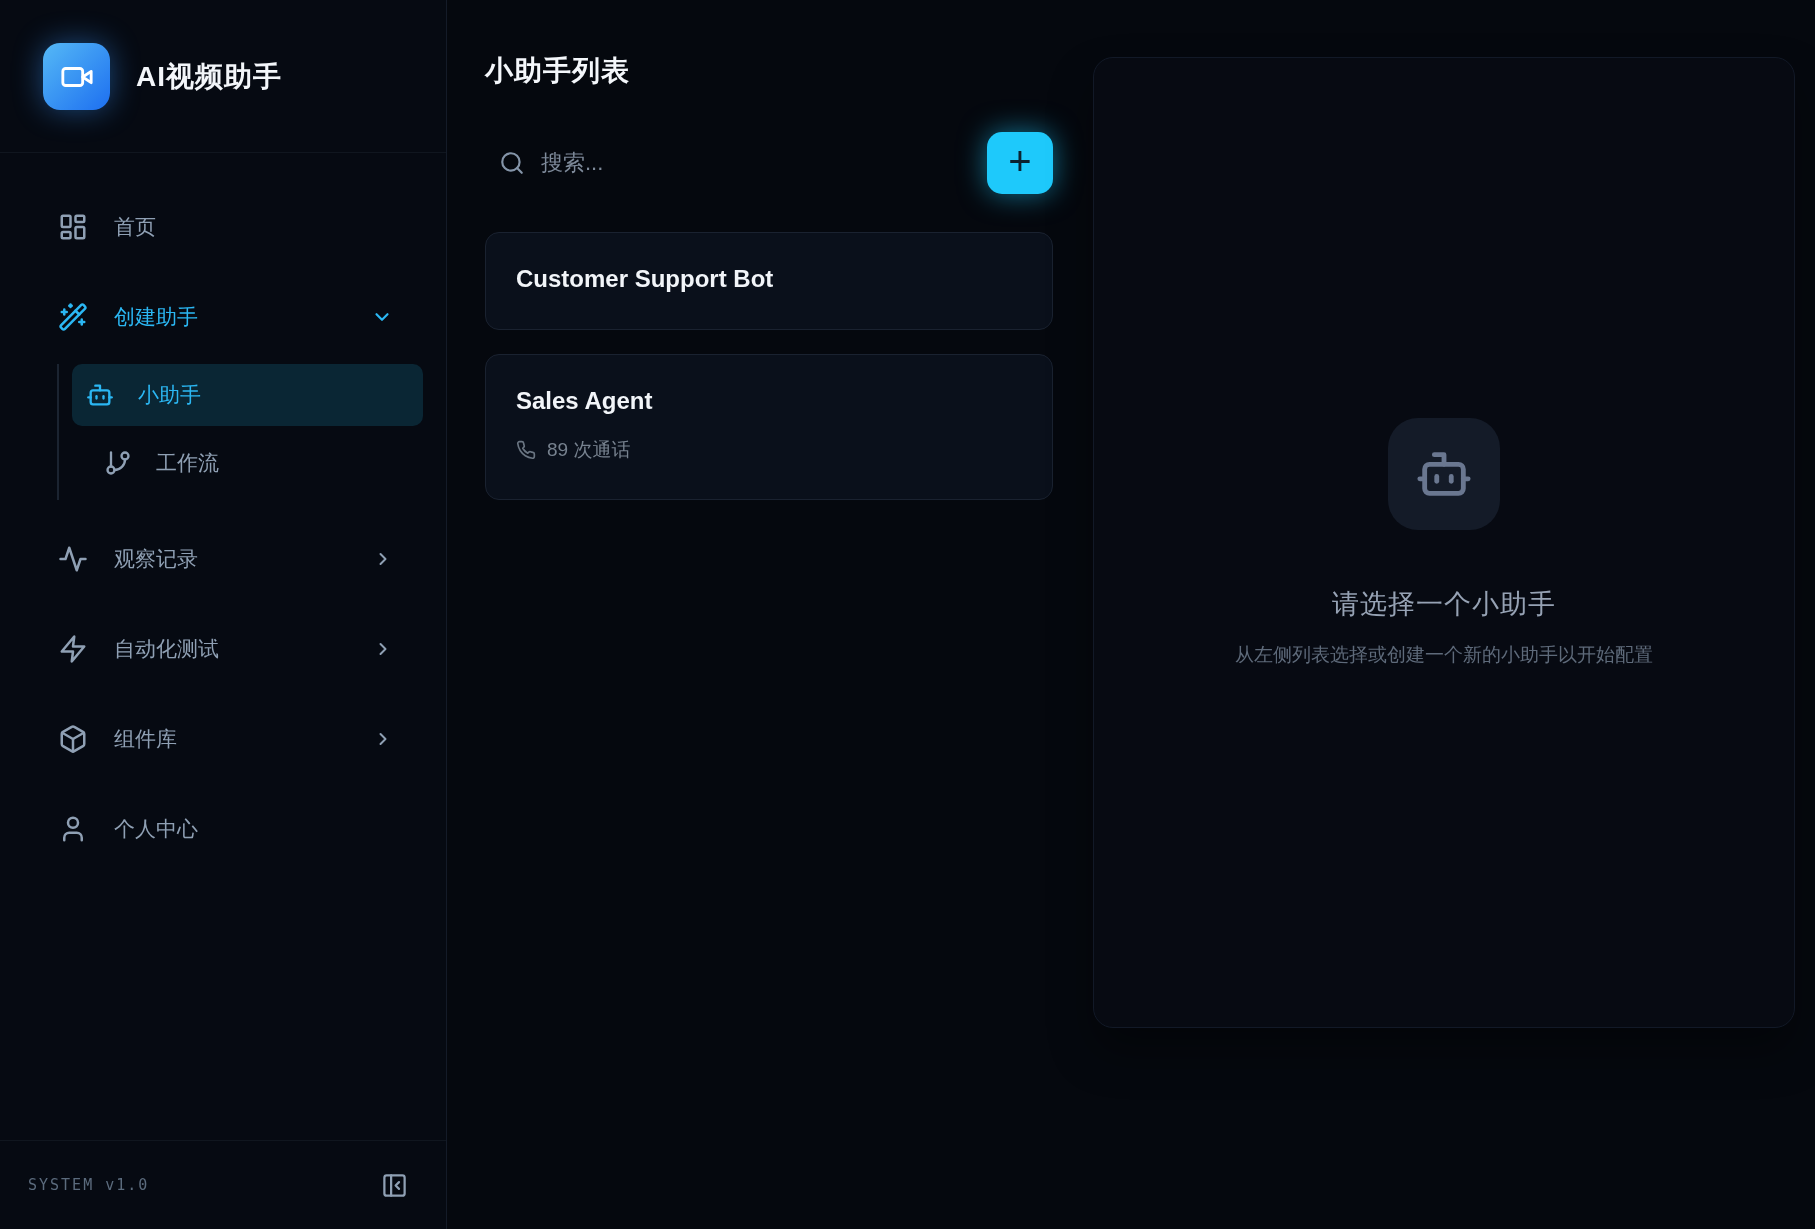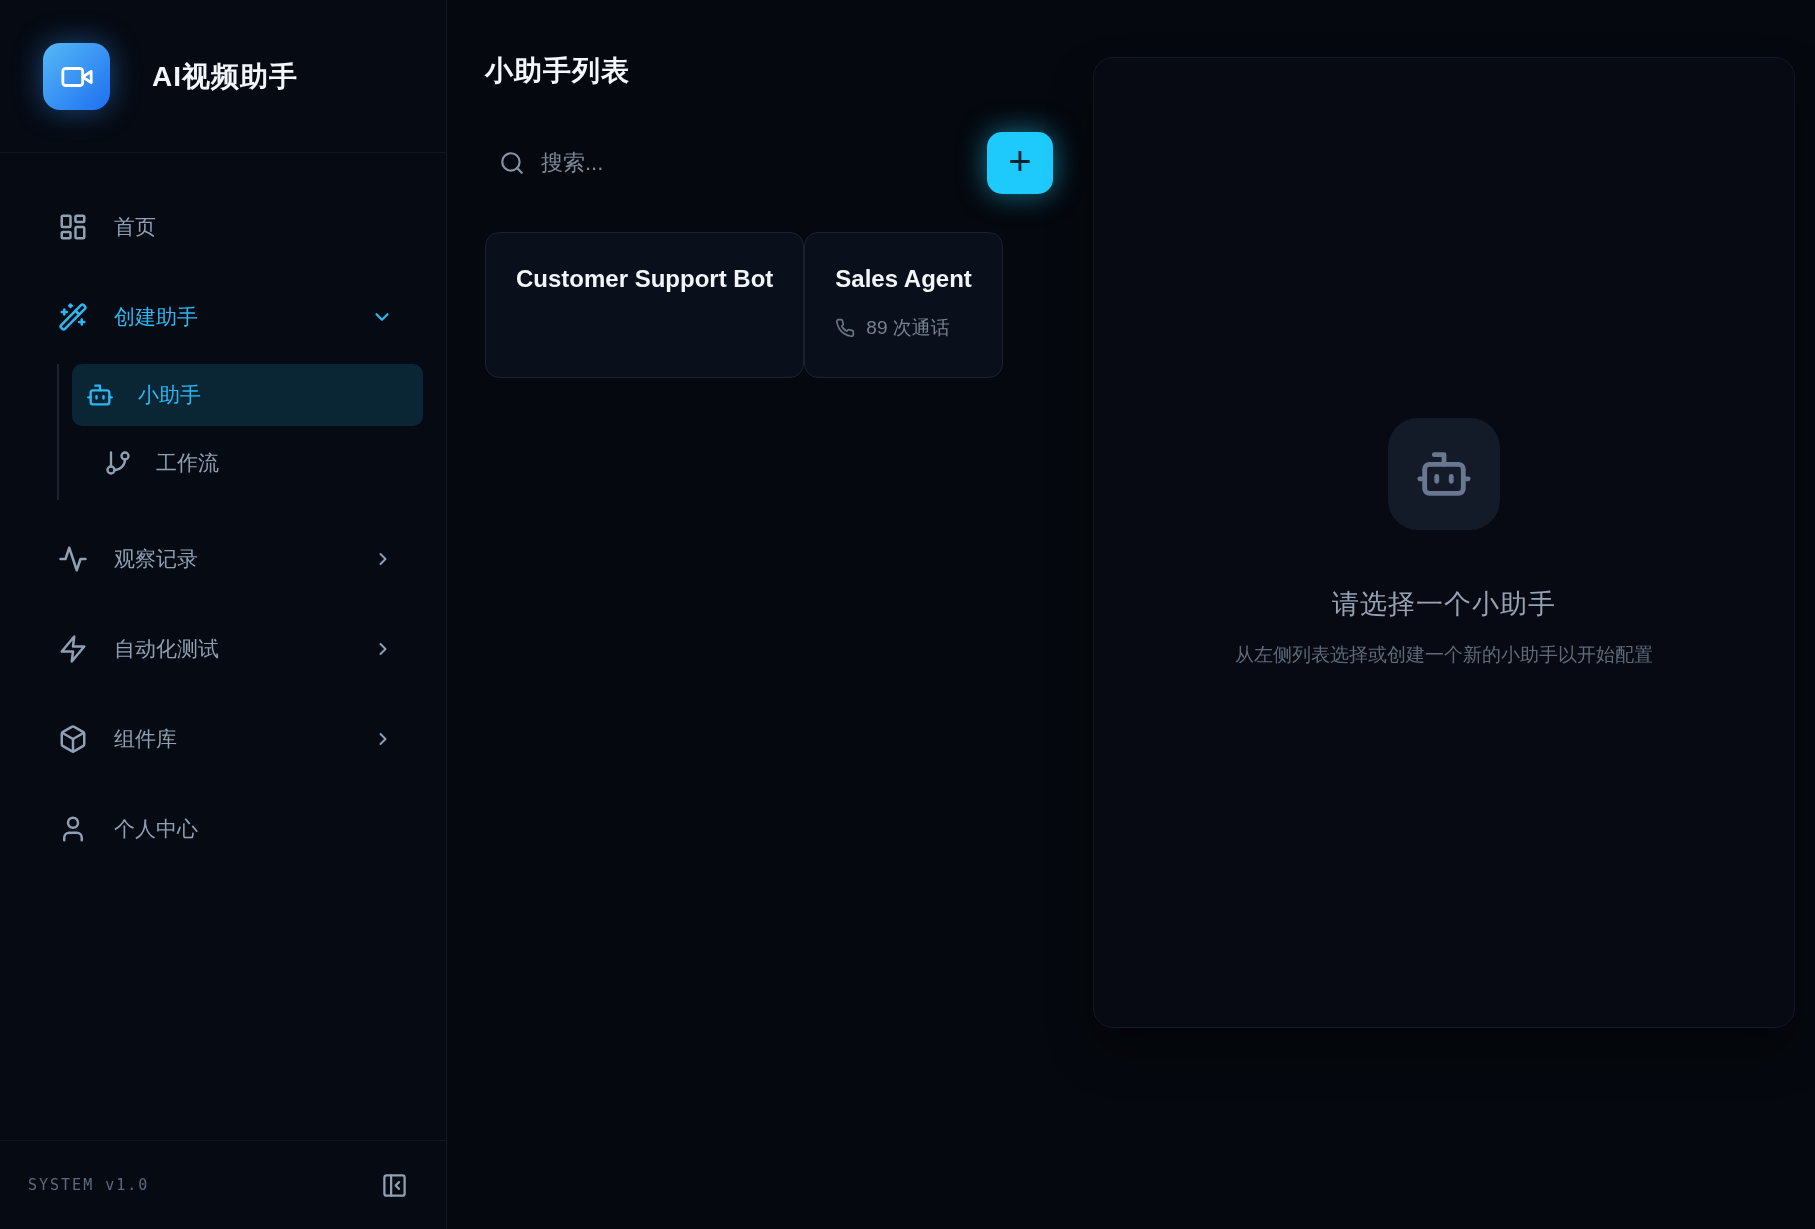--- a/index.html
+++ b/index.html
@@ -15,21 +15,20 @@
   .sidebar {
     width:447px; height:100%; flex:0 0 447px;
     background: var(--sidebar-bg, #060a12);
     border-right:1px solid #141b28;
     display:flex; flex-direction:column;
   }
   .brand {
     display:flex; align-items:center;
     padding:43px 24px 42px 43px;
     border-bottom:1px solid #10161f;
-    gap:16px;
   }
   .logo {
     width:67px; height:67px; border-radius:17px;
     background: linear-gradient(135deg, var(--logo-gradient-start,#55b9f6), var(--logo-gradient-end,#1d6ff0));
     box-shadow: 0 0 30px rgba(56,150,255,.45);
     display:flex; align-items:center; justify-content:center;
     color:#ffffff;
   }
   .brand-title { margin-left:26px; font-size:28px; font-weight:700; letter-spacing:1px; color:#f3f6fa; }
 
@@ -90,21 +89,21 @@
   }
   .search-box input::placeholder { color:#7e8a9a; }
   .add-btn {
     width:66px; height:62px; border:none; border-radius:15px;
     background: var(--accent-bright,#1ec9fb);
     box-shadow: 0 0 28px rgba(30,201,251,.55);
     color:#0b2230; font-size:40px; font-weight:300; line-height:1;
     display:flex; align-items:center; justify-content:center; cursor:pointer;
     padding-bottom:4px;
   }
-  .cards { margin-top:38px; display:flex; flex-direction:row; }
+  .cards { margin-top:38px; display:flex; flex-direction:column; }
   .card {
     background: var(--card-bg,#0a101b);
     border:1px solid #1a2230; border-radius:14px;
     padding:32px 30px 36px 30px; margin-bottom:24px; cursor:pointer;
   }
   .card-name { font-size:24px; font-weight:700; color:#f2f5f9; }
   .card-meta { margin-top:22px; display:flex; align-items:center; color:#77828f; font-size:19px; }
   .card-meta .icon { display:flex; margin-right:11px; color:#6a7582; }
 
   

